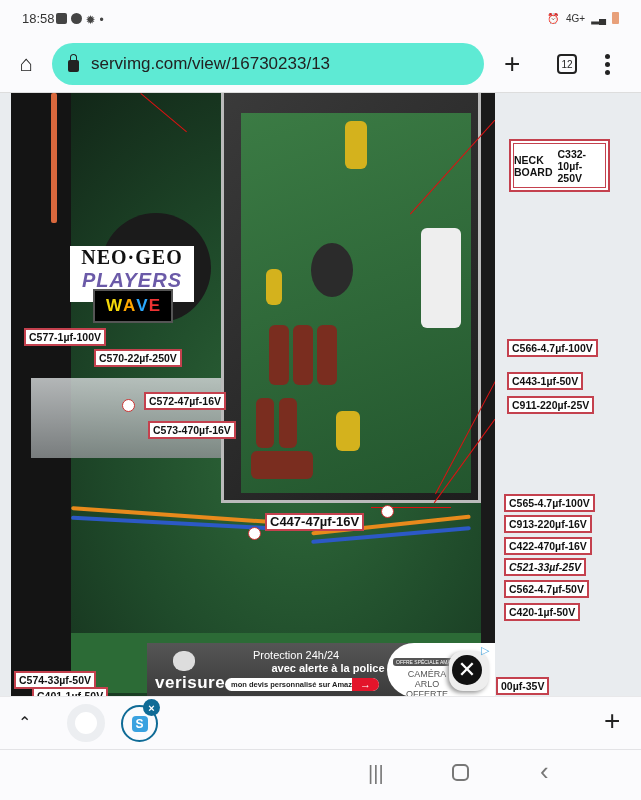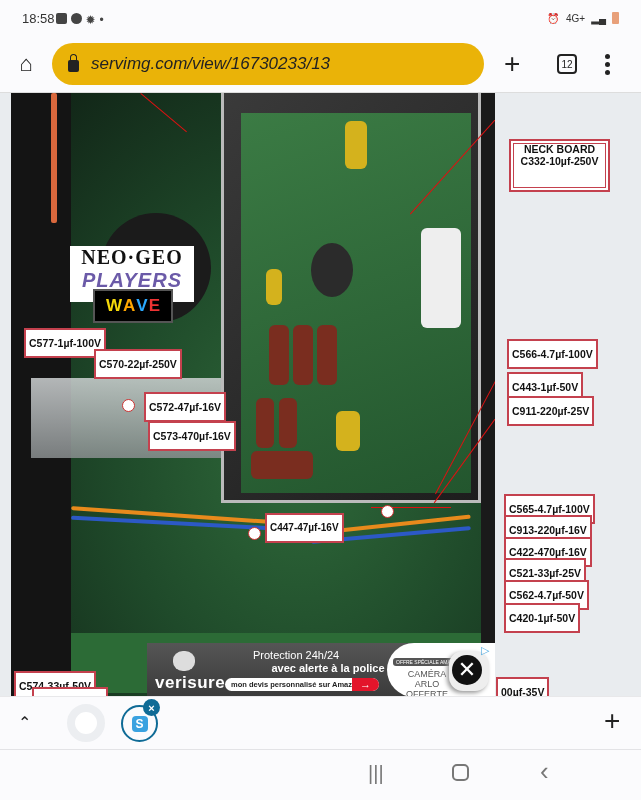--- a/index.html
+++ b/index.html
@@ -6,21 +6,21 @@
   html, body { width: 641px; height: 800px; overflow: hidden; background: #fbfbfd; font-family: "Liberation Sans", sans-serif; }
   .status-bar { position: absolute; top: 0; left: 0; width: 641px; height: 36px; display: flex; align-items: center; padding: 0 22px; font-size: 13px; color: #333; }
   .status-bar .time { margin-right: 1px; }
   .status-bar .si { display: inline-block; width: 11px; height: 11px; margin-right: 4px; background: #444; border-radius: 2px; }
   .status-bar .si.round { border-radius: 50%; }
   .status-bar .si.sun { background: none; color: #444; font-size: 12px; width: auto; }
   .status-bar .right { margin-left: auto; display: flex; gap: 6px; align-items: center; font-size: 10px; }
   .status-bar .batt { width: 7px; height: 12px; background: #e8a07a; border-radius: 1px; }
   .toolbar { position: absolute; top: 36px; left: 0; width: 641px; height: 56px; display: flex; align-items: center; }
   .home-btn { width: 52px; display: flex; justify-content: center; font-size: 22px; color: #222; }
-  .url-box { width: 432px; height: 42px; background: #eab308; border-radius: 21px; display: flex; align-items: center; padding-left: 16px; font-size: 17px; color: #222; font-style: italic; }
+  .url-box { width: 432px; height: 42px; background: #5eead4; border-radius: 21px; display: flex; align-items: center; padding-left: 16px; font-size: 17px; color: #222; }
   .url-box .lock { width: 11px; height: 12px; background: #222; border-radius: 2px; margin-right: 12px; position: relative; top: 2px; }
   .url-box .lock::before { content: ""; position: absolute; top: -6px; left: 2px; width: 5px; height: 6px; border: 1.5px solid #222; border-bottom: none; border-radius: 4px 4px 0 0; }
   .tb-plus { position: absolute; left: 504px; font-size: 28px; color: #222; font-weight: 300; }
   .tb-tabs { position: absolute; left: 557px; width: 20px; height: 20px; border: 2px solid #222; border-radius: 4px; font-size: 10px; display: flex; align-items: center; justify-content: center; color: #222; }
   .tb-menu { position: absolute; left: 605px; font-size: 22px; color: #222; line-height: 6px; display: flex; flex-direction: column; gap: 3px; }
   .tb-menu span { width: 5px; height: 5px; background: #222; border-radius: 50%; display: block; }
   .viewport { position: absolute; top: 92px; left: 0; width: 641px; height: 604px; background: #e9ecef; overflow: hidden; border-top: 1px solid #ddd; }
   .photo { position: absolute; left: 11px; top: 0; width: 484px; height: 604px; background: radial-gradient(ellipse at 60% 60%, #2f6a3a 0%, #1f4a2a 45%, #0f1f14 100%); overflow: hidden; }
   .photo .sheet { position: absolute; left: 210px; top: 0; width: 260px; height: 410px; background: linear-gradient(135deg, #3a3a3a, #1d1d1d); border: 3px solid #bbb; border-top: none; }
   .photo .board { position: absolute; left: 230px; top: 20px; width: 230px; height: 380px; background: linear-gradient(160deg, #3b7b44, #23562e); }
@@ -29,23 +29,23 @@
   .photo .cap { position: absolute; border-radius: 6px; background: #7a2d1f; }
   .photo .white-right { position: absolute; right: 0; top: 0; width: 14px; height: 604px; background: #1a1a1a; }
   .photo .bottom-strip { position: absolute; left: 60px; top: 540px; width: 424px; height: 60px; background: #2c6b36; }
   .photo .wire { position: absolute; height: 4px; border-radius: 2px; }
   .photo .redline { position: absolute; height: 1px; background: #d11; transform-origin: 0 0; }
   .logo-ng { position: absolute; left: 70px; top: 240px; width: 124px; height: 56px; background: #fff; text-align: center; }
   .logo-ng .l1 { font-family: "Liberation Serif", serif; font-size: 20px; font-weight: bold; letter-spacing: 1px; color: #111; }
   .logo-ng .l2 { font-size: 20px; font-style: italic; font-weight: bold; color: #6b5aa8; letter-spacing: 1px; }
   .logo-wave { position: absolute; left: 93px; top: 292px; width: 80px; height: 34px; background: #000; border: 2px solid #555; color: #fff; font-weight: bold; font-size: 17px; display: flex; align-items: center; justify-content: center; gap: 1px; }
   .logo-wave b:nth-child(1){color:#f5d90a} .logo-wave b:nth-child(2){color:#ffa600} .logo-wave b:nth-child(3){color:#2aa8ff} .logo-wave b:nth-child(4){color:#e33} .logo-wave b:nth-child(5){color:#3c3}
-  .label { position: absolute; background: #fff; border: 2px solid #c4414e; font-weight: bold; font-size: 10.5px; color: #111; padding: 7px 3px; white-space: nowrap; line-height: 12px; }
+  .label { position: absolute; background: #fff; border: 2px solid #c4414e; font-weight: bold; font-size: 10.5px; color: #111; padding: 1px 3px; white-space: nowrap; line-height: 12px; }
   .neck { position: absolute; left: 509px; top: 138px; width: 101px; height: 53px; border: 2px solid #c4414e; background: #fff; padding: 2px; }
-  .neck .inner { border: 1px solid #c4414e; width: 100%; height: 100%; display: flex; flex-direction: column; justify-content: flex-end; align-items: center; padding: 20px 0; font-size: 10.5px; font-weight: bold; color: #111; }
+  .neck .inner { border: 1px solid #c4414e; width: 100%; height: 100%; display: flex; flex-direction: row; justify-content: space-between; align-items: center; padding: 20px 0; font-size: 10.5px; font-weight: bold; color: #111; }
   .dot { position: absolute; width: 13px; height: 13px; border-radius: 50%; background: #fff; border: 1px solid #c33; }
   .ad { position: absolute; left: 147px; top: 550px; width: 348px; height: 54px; background: linear-gradient(180deg, #555 0%, #3a3a3a 100%); color: #fff; }
   .ad .brand { position: absolute; left: 8px; top: 30px; font-size: 17px; font-weight: bold; letter-spacing: .5px; }
   .ad .flower { position: absolute; left: 26px; top: 8px; width: 22px; height: 20px; background: #ddd; border-radius: 45%; }
   .ad .l1 { position: absolute; left: 106px; top: 6px; width: 150px; text-align: left; font-size: 11px; font-weight: normal; }
   .ad .l2 { position: absolute; left: 96px; top: 19px; width: 170px; text-align: center; font-size: 11px; font-weight: bold; }
   .ad .cta { position: absolute; left: 78px; top: 35px; width: 154px; height: 13px; background: #fff; border-radius: 7px; color: #222; font-size: 7.5px; font-weight: bold; padding-left: 6px; line-height: 13px; }
   .ad .arrow { position: absolute; left: 205px; top: 35px; width: 27px; height: 13px; background: #e3152b; color: #fff; font-size: 11px; text-align: center; line-height: 13px; border-radius: 0 7px 7px 0; }
   .ad .promo { position: absolute; left: 240px; top: 0; width: 108px; height: 54px; background: #fff; border-radius: 30px 0 0 30px; }
   .ad .offre-tag { position: absolute; left: 246px; top: 15px; background: #555; color: #fff; font-size: 5px; padding: 1px 3px; border-radius: 3px; }
@@ -154,24 +154,24 @@
   <div class="label" style="left:24px;top:235px;">C577-1µf-100V</div>
   <div class="label" style="left:94px;top:256px;">C570-22µf-250V</div>
   <div class="label" style="left:144px;top:299px;">C572-47µf-16V</div>
   <div class="label" style="left:148px;top:328px;">C573-470µf-16V</div>
   <div class="label" style="left:507px;top:246px;">C566-4.7µf-100V</div>
   <div class="label" style="left:507px;top:279px;text-align:right;">C443-1µf-50V</div>
   <div class="label" style="left:507px;top:303px;">C911-220µf-25V</div>
   <div class="label" style="left:504px;top:401px;">C565-4.7µf-100V</div>
   <div class="label" style="left:504px;top:422px;">C913-220µf-16V</div>
   <div class="label" style="left:504px;top:444px;">C422-470µf-16V</div>
-  <div class="label" style="left:504px;top:465px;">C521-33µf-25V</div>
+  <div class="label" style="left:504px;top:465px;font-style:italic;">C521-33µf-25V</div>
   <div class="label" style="left:504px;top:487px;">C562-4.7µf-50V</div>
   <div class="label" style="left:504px;top:510px;">C420-1µf-50V</div>
-  <div class="label" style="left:265px;top:420px;font-size:10px;">C447-47µf-16V</div>
+  <div class="label" style="left:265px;top:420px;font-size:13px;">C447-47µf-16V</div>
   <div class="label" style="left:14px;top:578px;">C574-33µf-50V</div>
   <div class="label" style="left:32px;top:594px;">C401-1µf-50V</div>
   <div class="label" style="left:496px;top:584px;">00µf-35V</div>
 
   <div class="ad">
     <div class="flower"></div>
     <div class="brand">verisure</div>
     <div class="l1">Protection 24h/24</div>
     <div class="l2">avec alerte à la police</div>
     <div class="cta">mon devis personnalisé sur Amazon</div>

